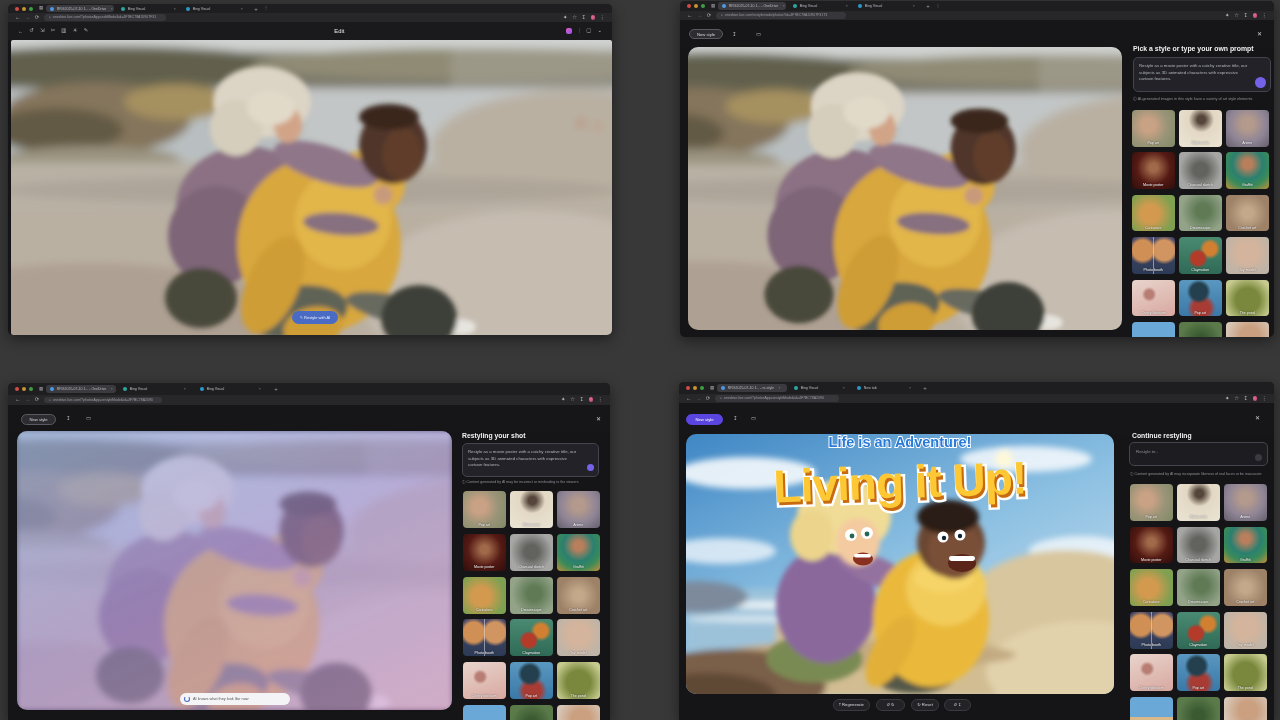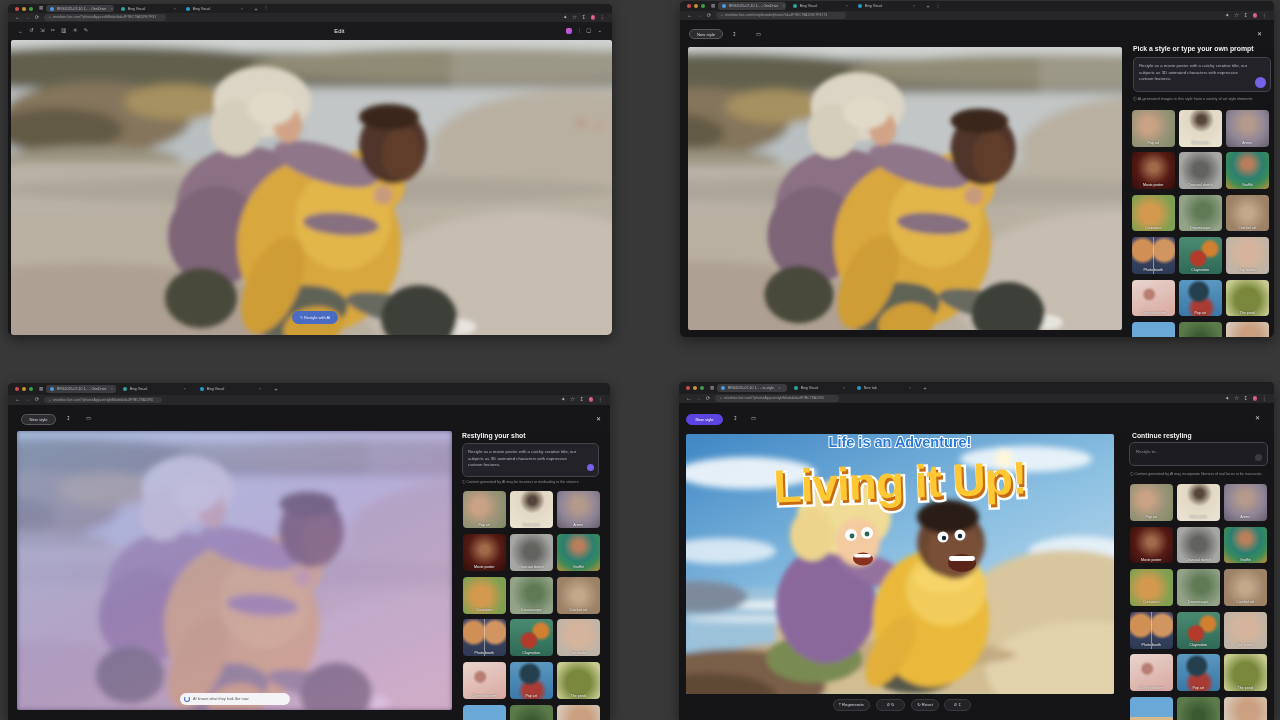--- a/index.html
+++ b/index.html
@@ -19,21 +19,21 @@
   .addr{position:absolute;left:0;right:0;background:#27272a;display:flex;align-items:center;
     gap:4.5px;padding:0 7px;}
   .nav{color:#b4b4ba;font-size:5.4px;line-height:1;flex:none;}
   .nav.dim{color:#606066;}
   .urlpill{background:#37373b;border-radius:4px;color:#9a9aa0;height:68%;
     font-size:3.5px;display:flex;align-items:center;padding:0 5px;overflow:hidden;white-space:nowrap;flex:none;}
   .av{width:4.6px;height:4.6px;border-radius:50%;flex:none;background:radial-gradient(circle at 35% 35%,#e86a9a,#b04870);}
   .hdr{position:absolute;left:0;right:0;background:#1a1a1c;}
   .pill{position:absolute;border:0.5px solid #5a5a60;background:#2d2d31;color:#d8d8dc;
     font-size:4.2px;border-radius:6px;display:flex;align-items:center;justify-content:center;}
-  .ph{position:absolute;border-radius:2px;overflow:hidden;text-align:right;}
+  .ph{position:absolute;border-radius:10px;overflow:hidden;text-align:right;}
   .panelh{position:absolute;color:#f2f2f2;font-weight:bold;font-size:6.4px;white-space:nowrap;}
   .pbox{position:absolute;background:#222228;border:0.5px solid #44444e;border-radius:5px;}
   .ptext{position:absolute;color:#b6b6c2;font-size:4.3px;line-height:1.55;}
   .pcirc{position:absolute;border-radius:50%;background:#7462e8;}
   .cap{position:absolute;color:#8f8f98;font-size:3.6px;white-space:nowrap;overflow:hidden;}
   .tiles{position:absolute;display:grid;grid-template-columns:repeat(3,42.5px);grid-auto-rows:36.6px;
     column-gap:4.5px;row-gap:5.8px;}
   .tile{position:relative;border-radius:4px;overflow:hidden;}
   .tile span{position:absolute;left:0;right:0;bottom:1.5px;text-align:center;color:#fff;
     font-size:3.6px;text-shadow:0 0 1.5px rgba(0,0,0,.9);}

